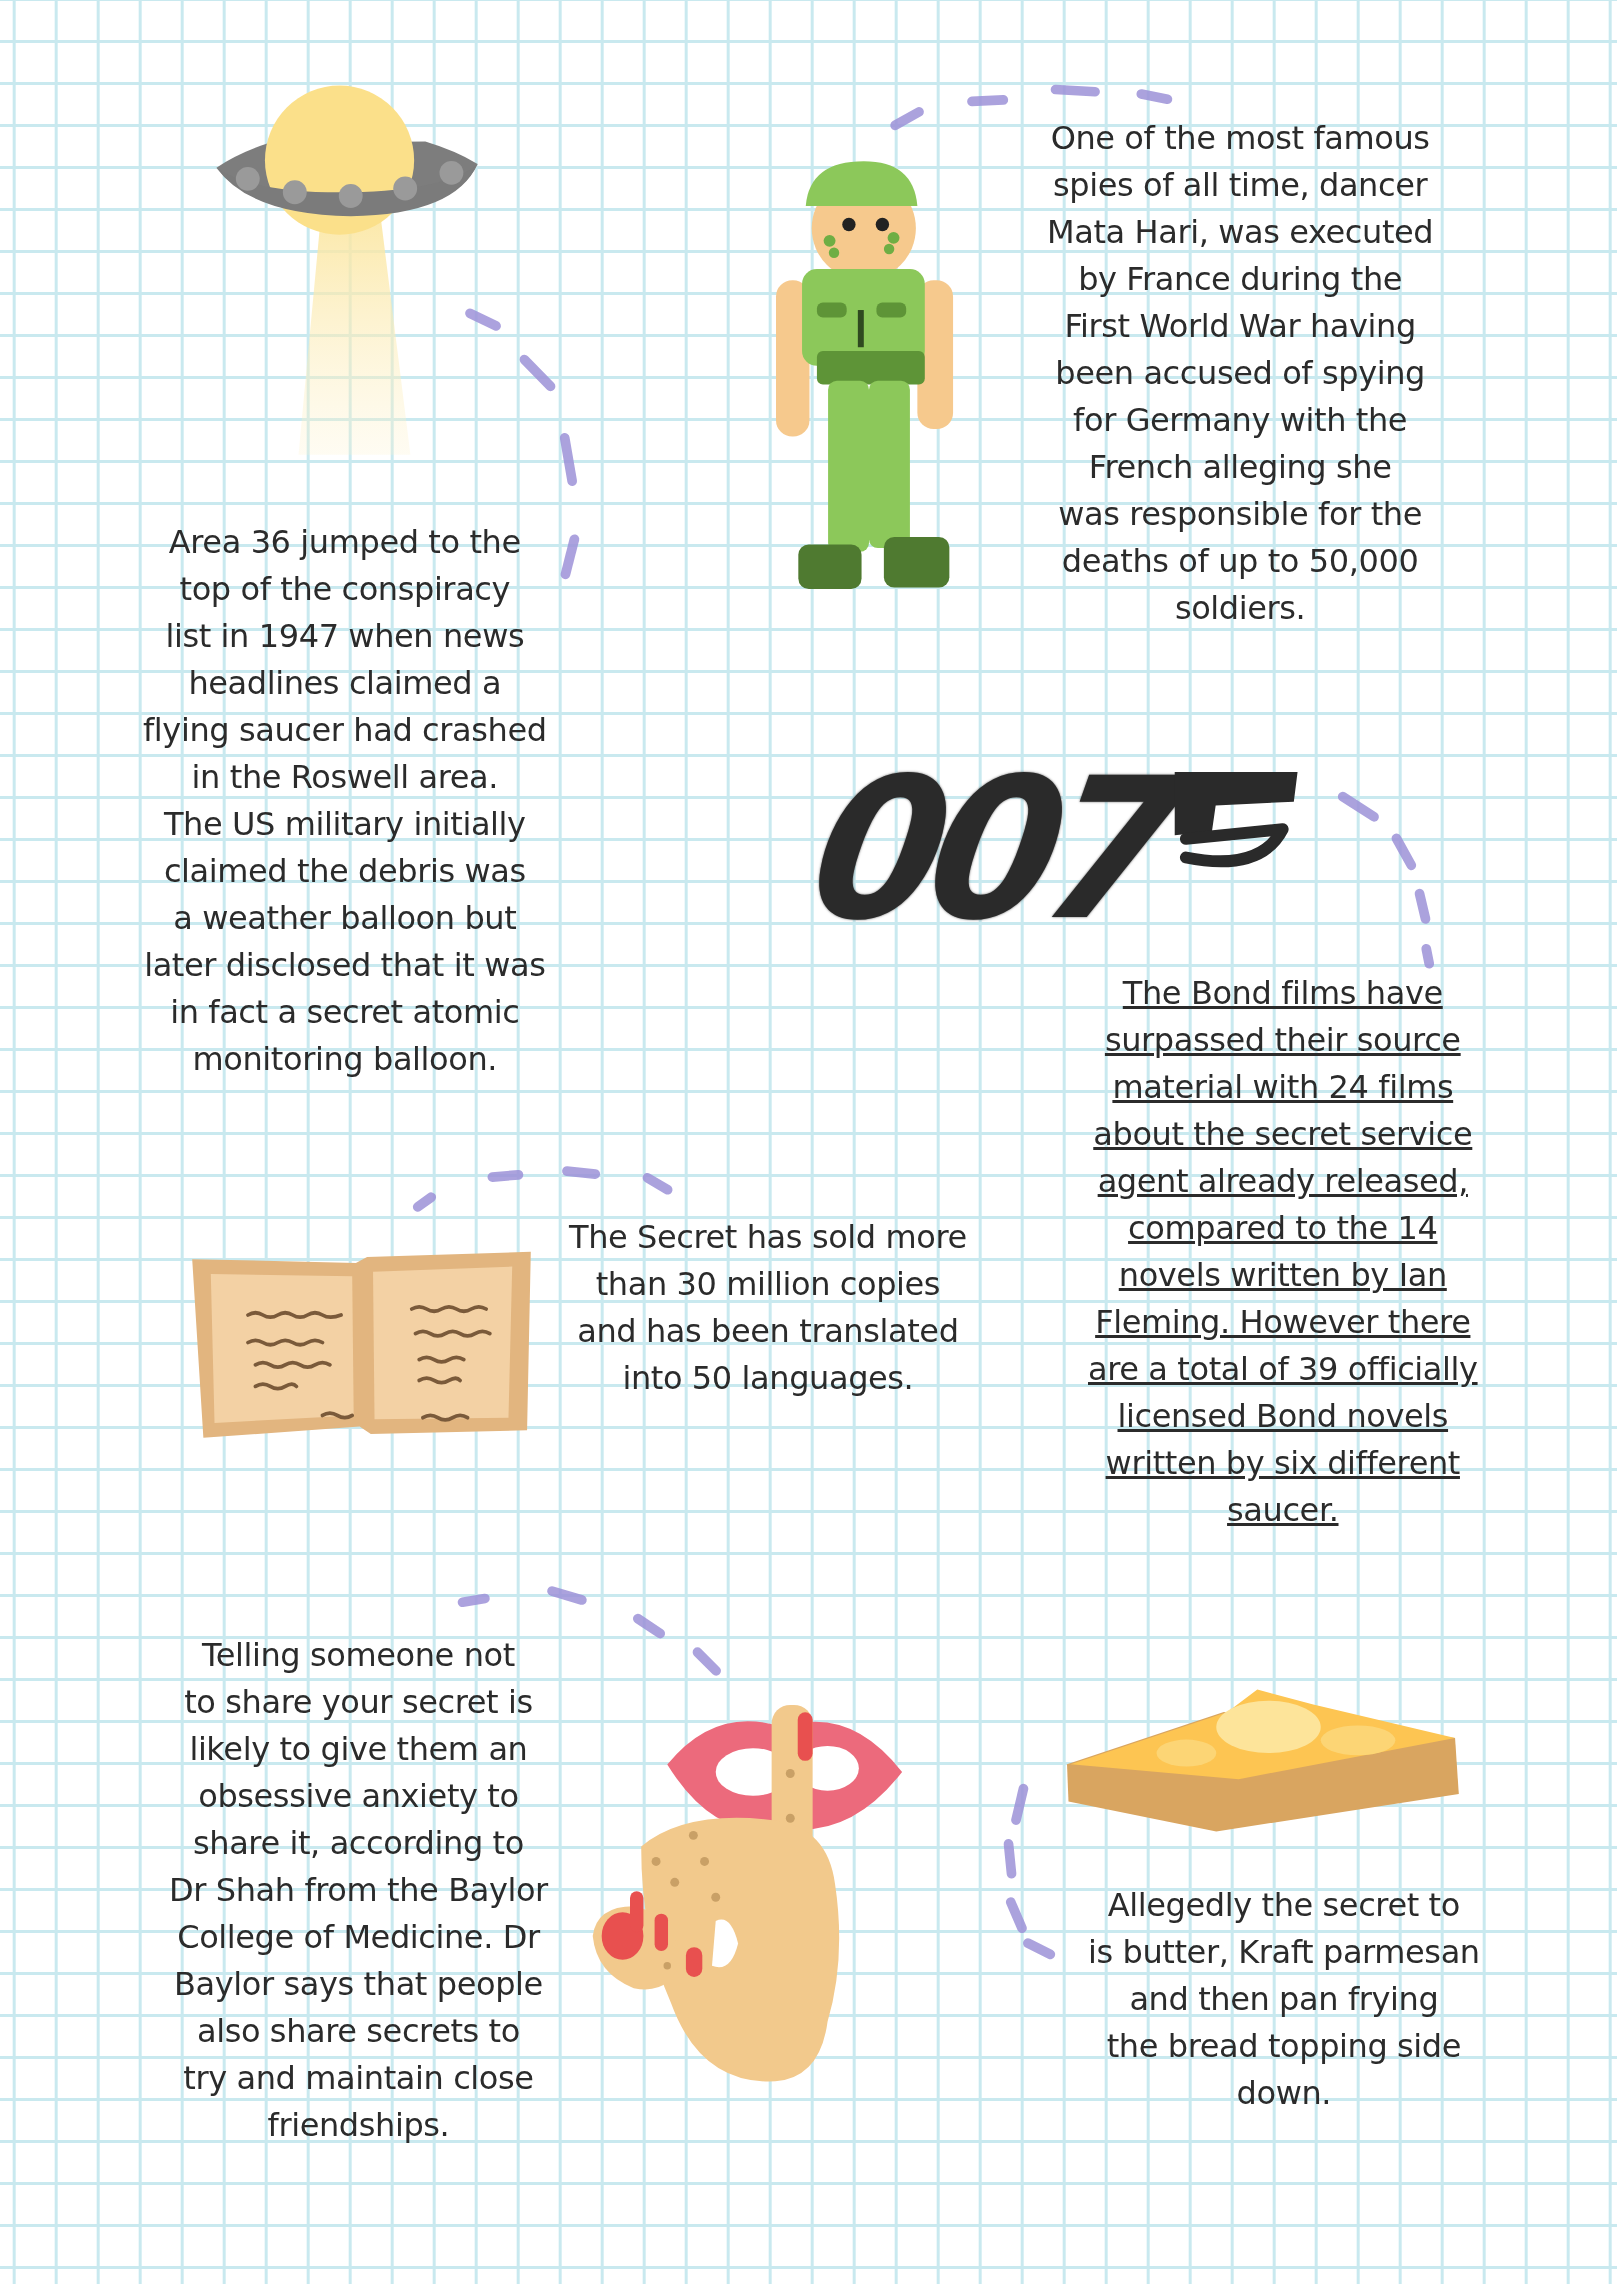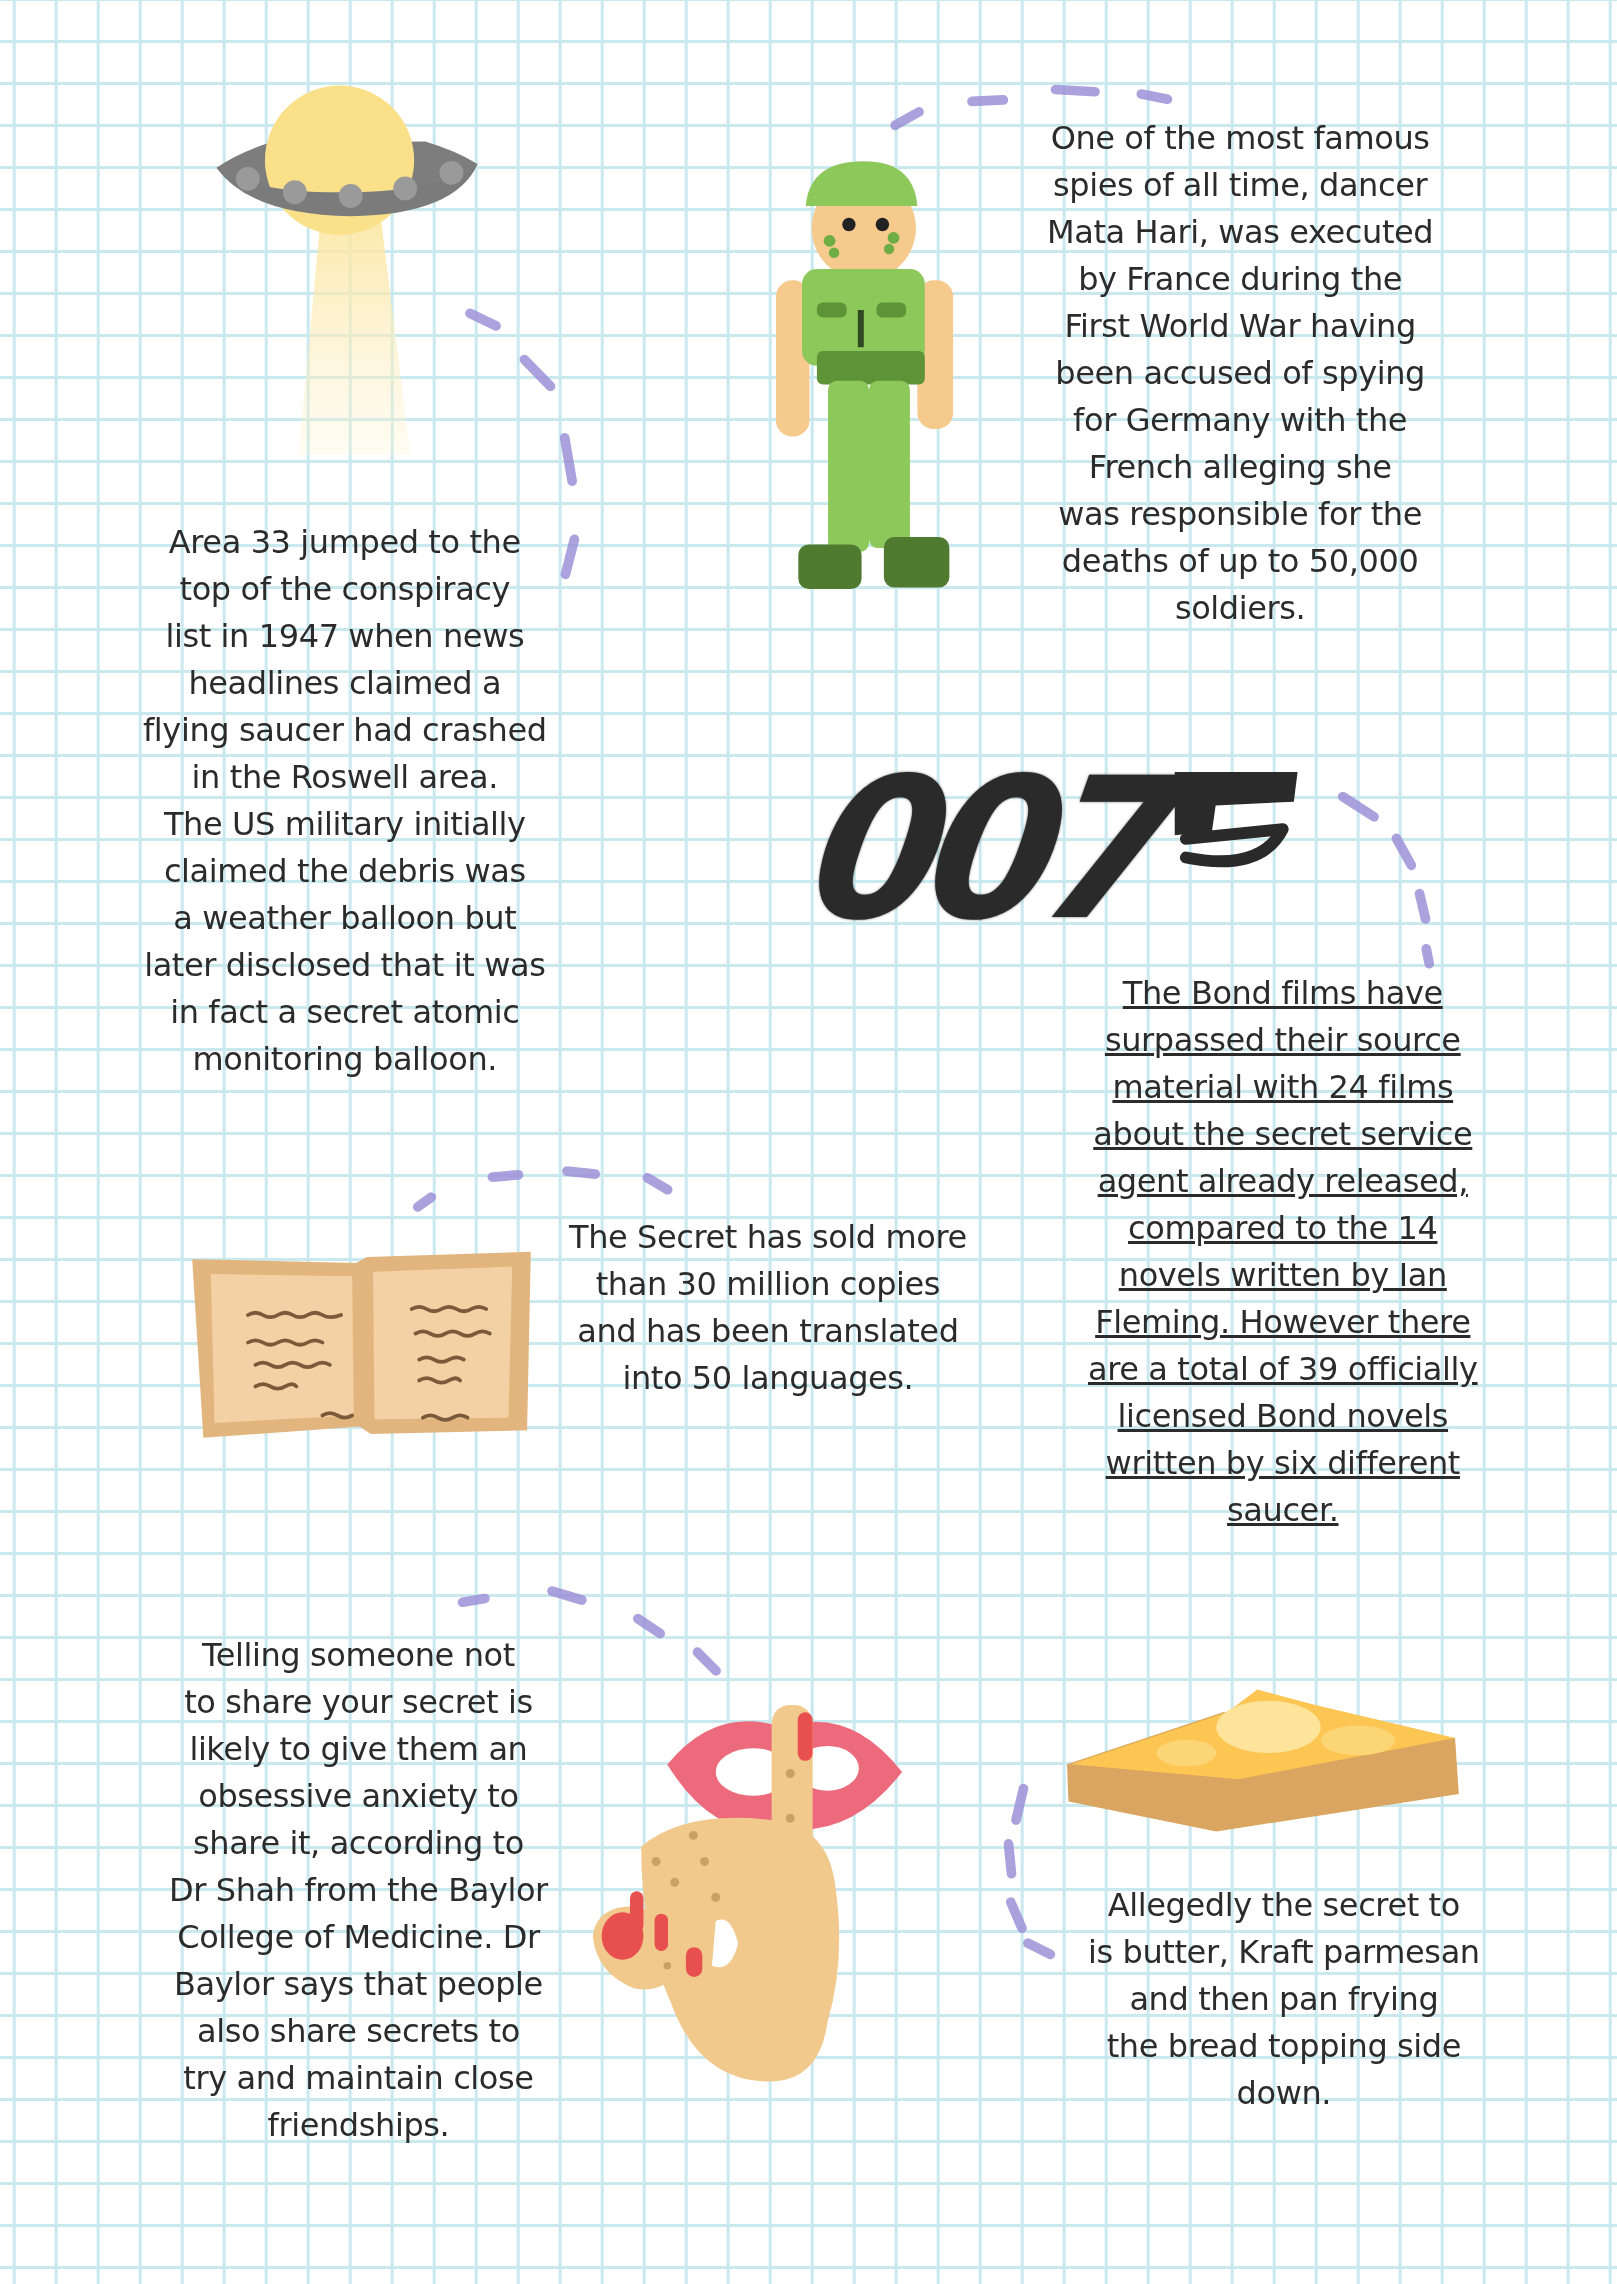--- a/index.html
+++ b/index.html
@@ -170,21 +170,21 @@
 
 <svg class="illus" style="left:1067px;top:1682px;" width="403" height="157" viewBox="0 0 540 210">
   <path d="M0,110 L210,40 L520,75 L525,150 L200,200 L2,160 Z" fill="#d9a560"></path>
   <path d="M5,110 L215,40 L255,10 L330,30 L520,75 L230,130 Z" fill="#fdc552"></path>
   <ellipse cx="270" cy="60" rx="70" ry="35" fill="#fde49a"></ellipse>
   <ellipse cx="160" cy="95" rx="40" ry="18" fill="#fcd575"></ellipse>
   <ellipse cx="390" cy="78" rx="50" ry="20" fill="#fcd575"></ellipse>
 </svg>
 
 <div class="blurb" style="left:143px;top:519px;">
-  <span>Area 33 jumped to the</span>
+  <span>Area 36 jumped to the</span>
   <span>top of the conspiracy</span>
   <span>list in 1947 when news</span>
   <span>headlines claimed a</span>
   <span>flying saucer had crashed</span>
   <span>in the Roswell area.</span>
   <span>The US military initially</span>
   <span>claimed the debris was</span>
   <span>a weather balloon but</span>
   <span>later disclosed that it was</span>
   <span>in fact a secret atomic</span>

